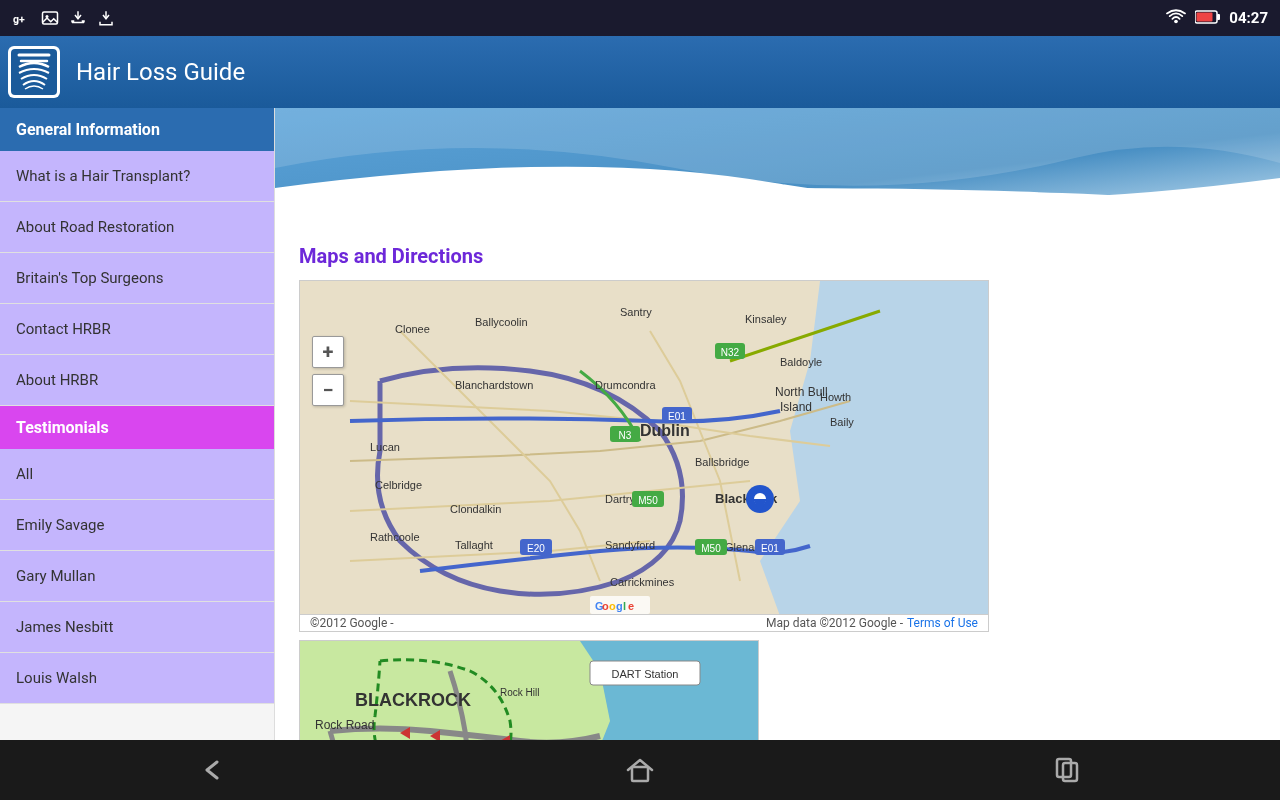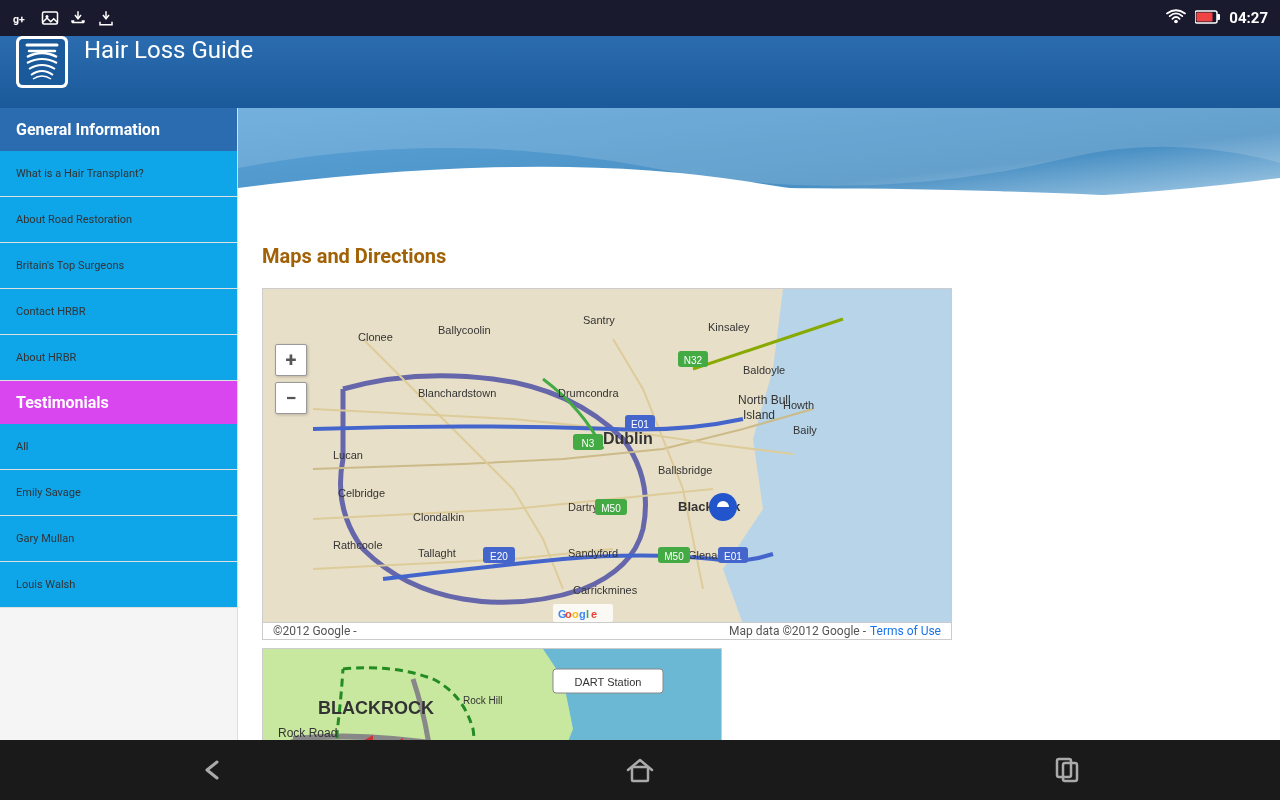--- a/index.html
+++ b/index.html
@@ -39,21 +39,22 @@
       color: #fff;
       font-size: 13px;
     }
 
     
     .app-header {
       width: 1280px;
       height: 72px;
       background: linear-gradient(180deg, #2b6cb0 0%, #1a5a9a 100%);
       display: flex;
-      padding: 0 16px;
+      align-items: center;
+      padding: 0 8px;
       gap: 16px;
     }
     .app-logo {
       width: 52px;
       height: 52px;
       background: #fff;
       border-radius: 6px;
       display: flex;
       align-items: center;
       justify-content: center;
@@ -71,41 +72,41 @@
 
     
     .main-layout {
       display: flex;
       width: 1280px;
       height: calc(800px - 36px - 72px - 60px);
     }
 
     
     .sidebar {
-      width: 238px;
+      width: 275px;
       height: 100%;
       background: #f5f5f5;
       overflow-y: auto;
       flex-shrink: 0;
       border-right: 1px solid #ddd;
     }
     .sidebar-section-header {
       background: #2b6cb0;
       color: #fff;
       font-size: 16px;
       font-weight: bold;
       padding: 12px 16px;
     }
     .sidebar-item {
       padding: 16px 16px;
-      font-size: 11px;
+      font-size: 15px;
       color: #333;
       border-bottom: 1px solid #e0e0e0;
       cursor: pointer;
-      background: #0ea5e9;
+      background: #c4b5fd;
     }
     .sidebar-section-header.sub {
       background: #d946ef;
       color: #fff;
       font-size: 16px;
       font-weight: bold;
       padding: 12px 16px;
     }
 
     
@@ -129,24 +130,24 @@
       left: -10px;
       right: -10px;
       height: 60px;
       background: #fff;
       border-radius: 50% 50% 0 0 / 30px 30px 0 0;
     }
     .content-inner {
       padding: 16px 24px;
     }
     .maps-title {
-      color: #a16207;
+      color: #6d28d9;
       font-size: 20px;
       font-weight: bold;
-      margin-bottom: 20px;
+      margin-bottom: 12px;
     }
     .map-container {
       width: 690px;
       height: 335px;
       border: 1px solid #ccc;
       background: #e8e0d0;
       position: relative;
       overflow: hidden;
       margin-bottom: 0;
     }
@@ -306,20 +307,21 @@
     <div class="sidebar-item">What is a Hair Transplant?</div>
     <div class="sidebar-item">About Road Restoration</div>
     <div class="sidebar-item">Britain's Top Surgeons</div>
     <div class="sidebar-item">Contact HRBR</div>
     <div class="sidebar-item">About HRBR</div>
 
     <div class="sidebar-section-header sub">Testimonials</div>
     <div class="sidebar-item">All</div>
     <div class="sidebar-item">Emily Savage</div>
     <div class="sidebar-item">Gary Mullan</div>
+    <div class="sidebar-item">James Nesbitt</div>
     <div class="sidebar-item">Louis Walsh</div>
   </div>
 
   <div class="content-area">
 
     <div class="content-wave-header">
       <svg width="100%" height="120" viewBox="0 0 1005 120" preserveAspectRatio="none" style="position:absolute;top:0;left:0;">
         <defs>
           <linearGradient id="waveGrad" x1="0%" y1="0%" x2="100%" y2="100%">
             <stop offset="0%" style="stop-color:#5ba3d9;stop-opacity:1"></stop>

